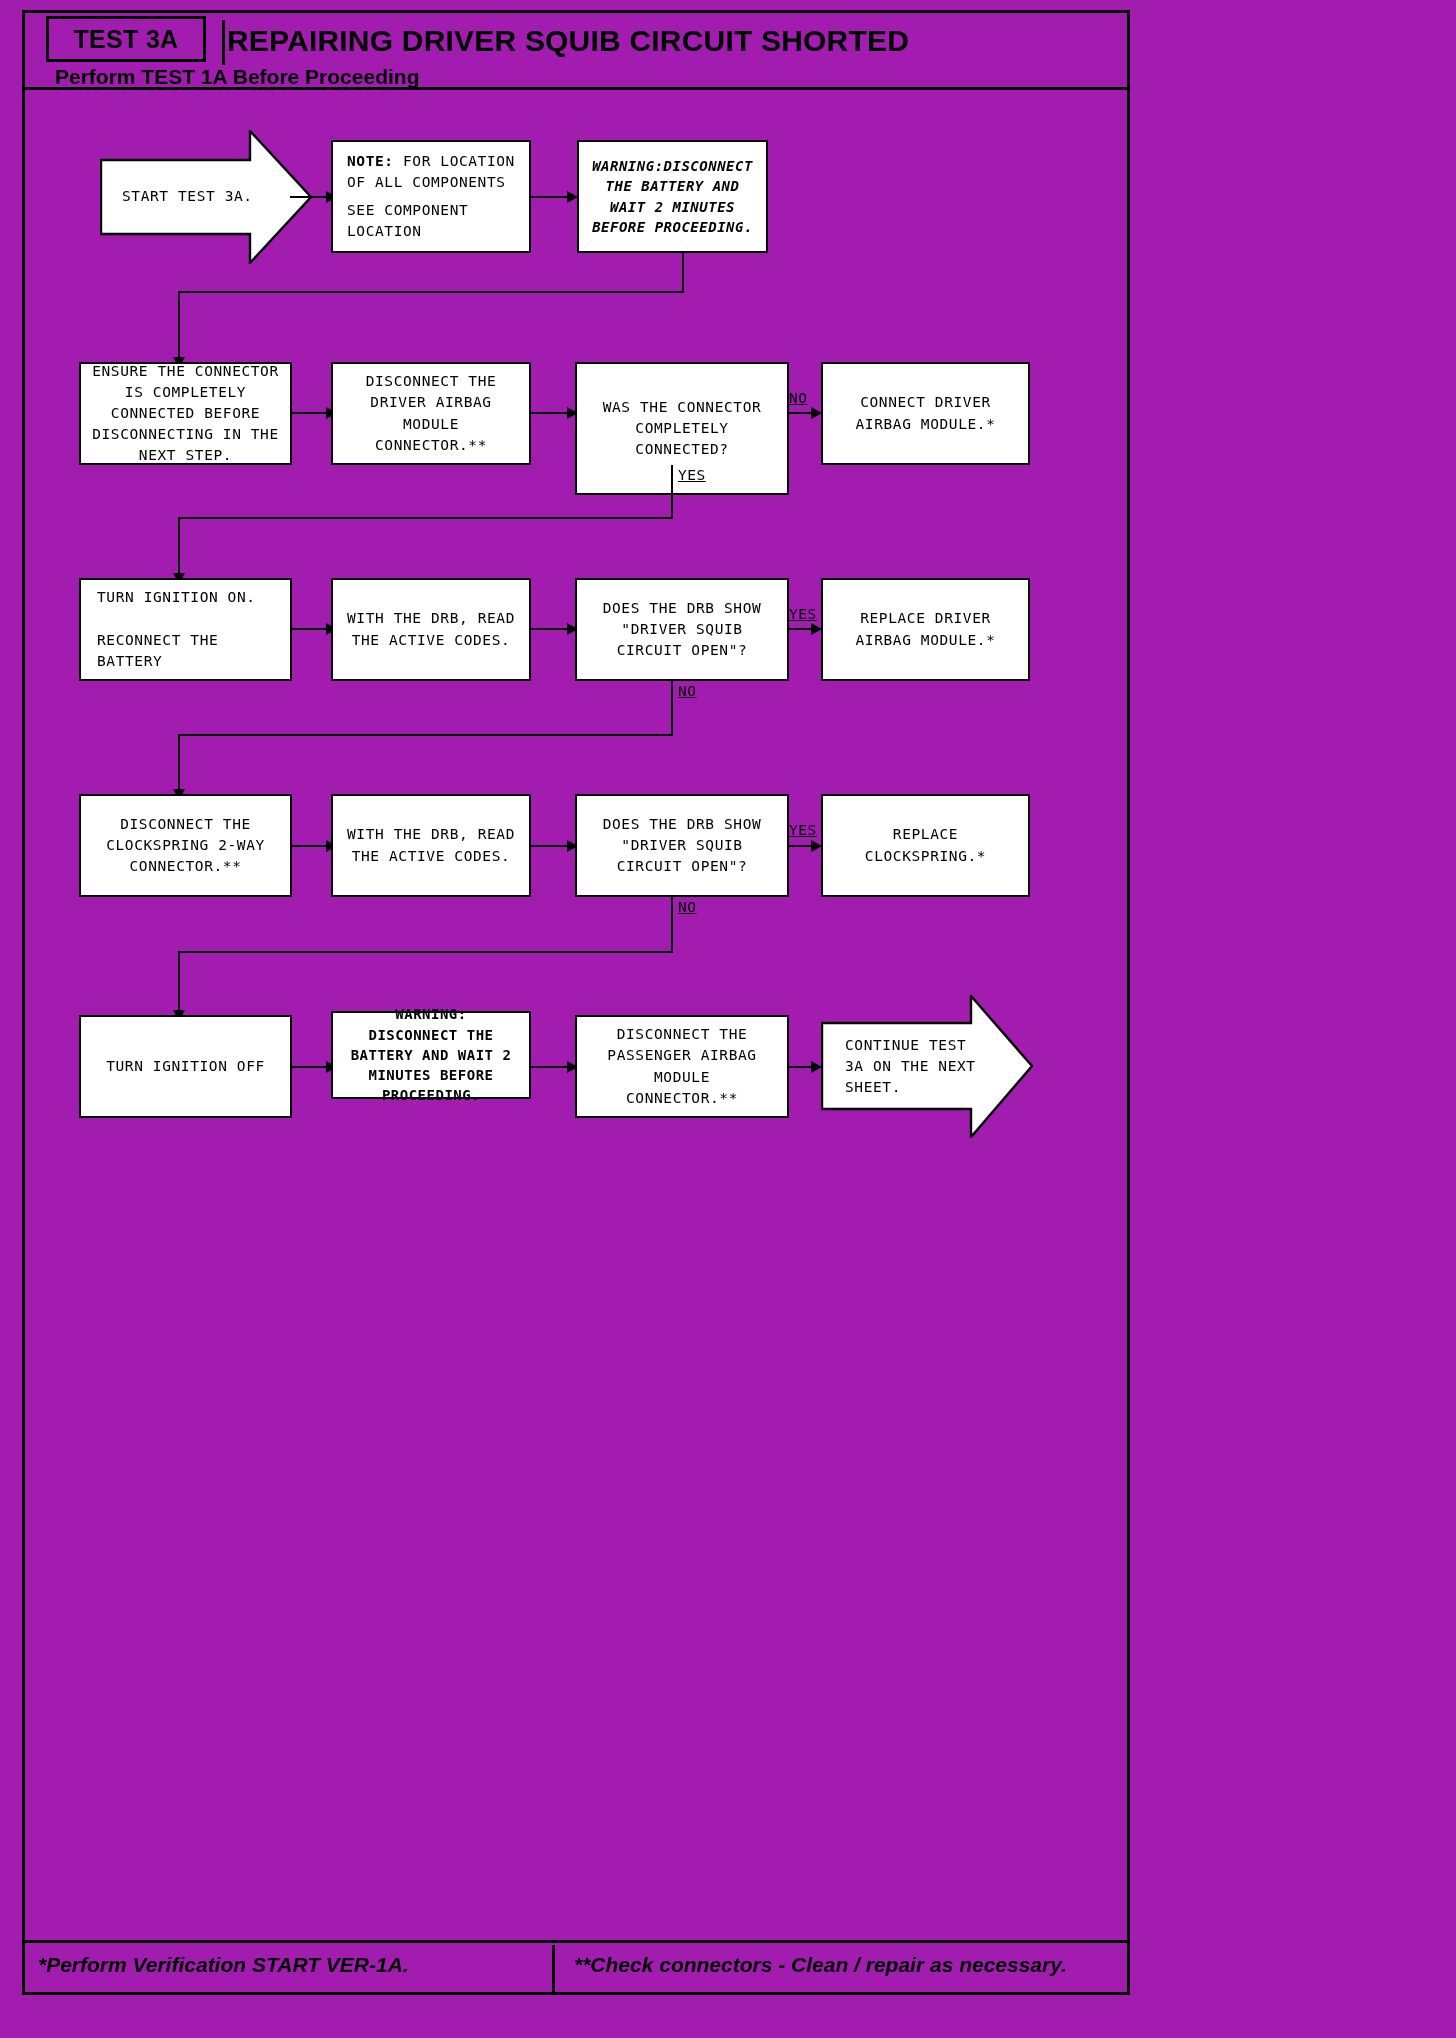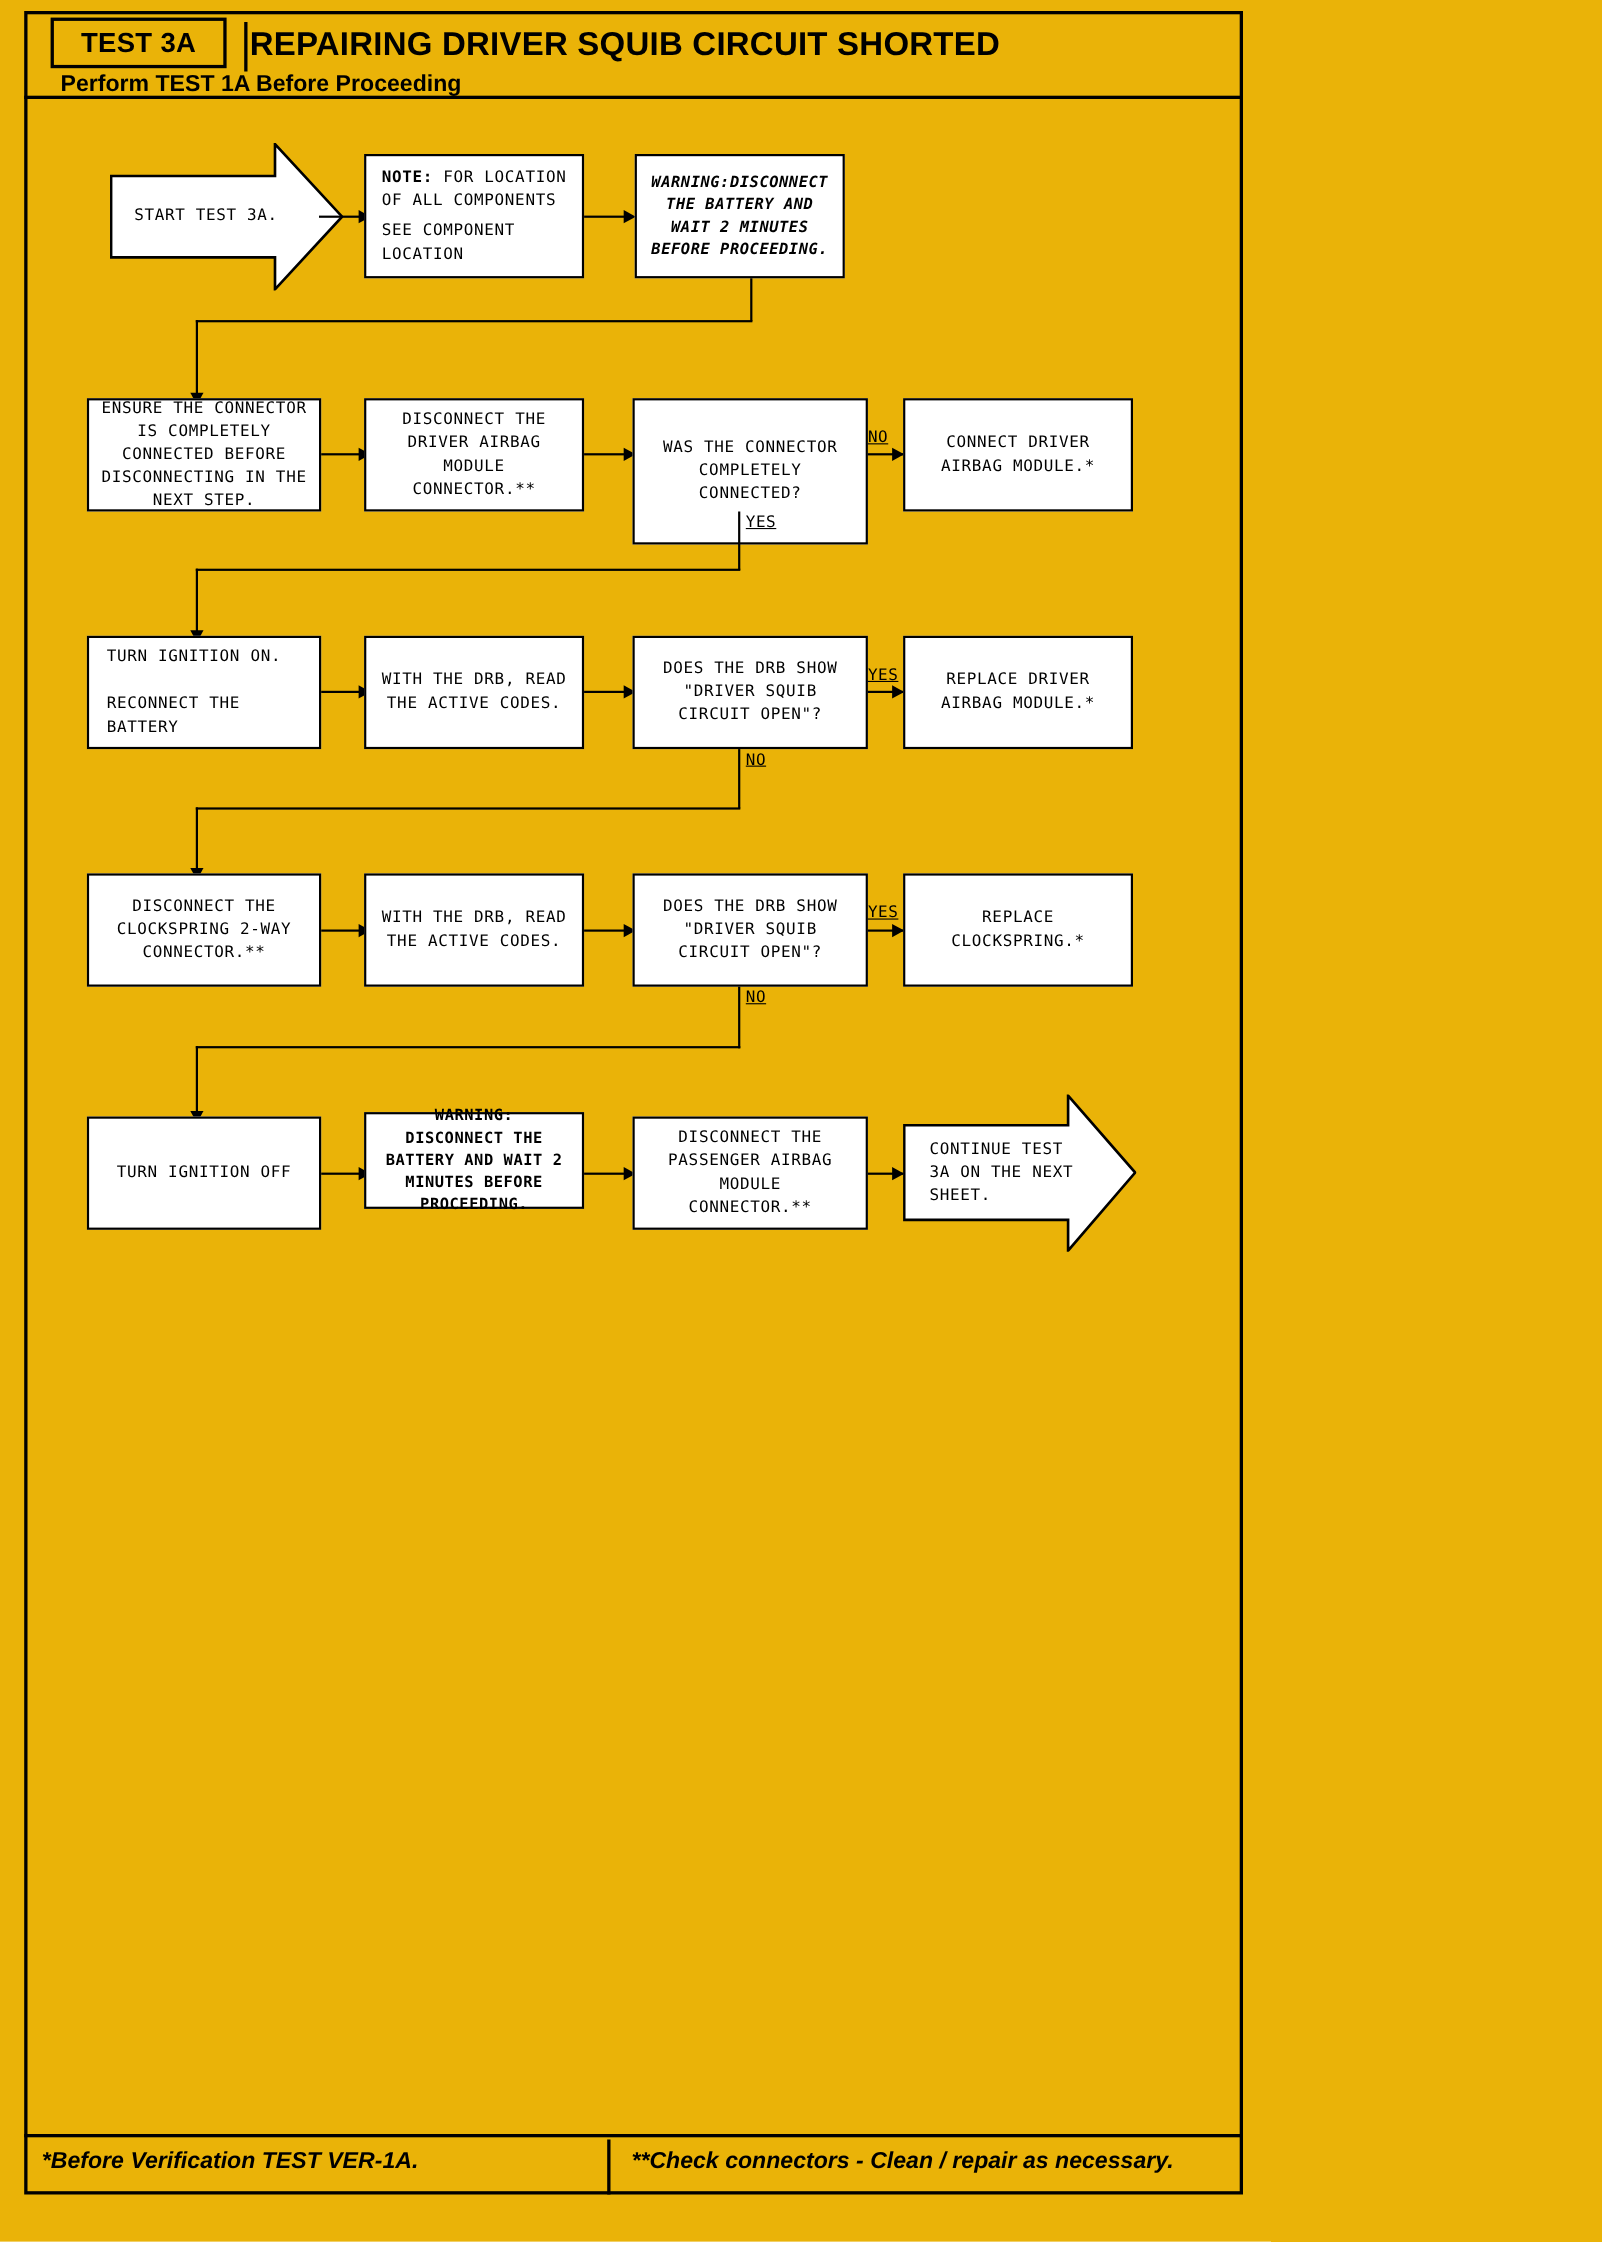--- a/index.html
+++ b/index.html
@@ -1,17 +1,17 @@
 <!DOCTYPE html>
 <html><head>
 <meta charset="utf-8">
 <style>
   html,body{margin:0;padding:0;background:#ffffff;}
   body{width:1456px;height:2038px;font-family:"Liberation Sans",sans-serif;color:#000;}
-  #page{position:relative;width:1456px;height:2038px;background:#eab308;overflow:hidden;}
+  #page{position:relative;width:1456px;height:2038px;background:#a21caf;overflow:hidden;}
 
   .outer-frame{position:absolute;left:22px;top:10px;width:1108px;height:1985px;border:3px solid #000;box-sizing:border-box;}
 
   
   .hdr{position:absolute;left:22px;top:10px;width:1108px;height:80px;box-sizing:border-box;border-bottom:3px solid #000;}
   .hdr-testbox{position:absolute;left:24px;top:6px;width:160px;height:46px;border:3px solid #000;box-sizing:border-box;
       display:flex;align-items:center;justify-content:center;}
   .hdr-testbox span{font-size:25px;font-weight:bold;letter-spacing:.3px;}
   .hdr-title{position:absolute;left:205px;top:14px;font-size:30px;font-weight:bold;letter-spacing:.2px;}
   .hdr-sub{position:absolute;left:33px;top:55px;font-size:21px;font-weight:bold;}
@@ -245,18 +245,18 @@
   <div class="chev" style="left:821px;top:995px;width:212px;height:143px;padding-left:24px;">
     <svg width="212" height="143" viewBox="0 0 212 143">
       <polygon points="1,28 150,28 150,1 211,71 150,142 150,114 1,114" fill="#ffffff" stroke="#000000" stroke-width="2.4"></polygon>
     </svg>
     <div class="txt">CONTINUE TEST
 3A ON THE NEXT
 SHEET.</div>
   </div>
 
   <div class="ftr">
-    <div class="ftr-left">*Before Verification TEST VER-1A.</div>
+    <div class="ftr-left">*Perform Verification START VER-1A.</div>
     <div class="ftr-sep"></div>
     <div class="ftr-right">**Check connectors - Clean / repair as necessary.</div>
   </div>
 
 </div>
 
 </body></html>

